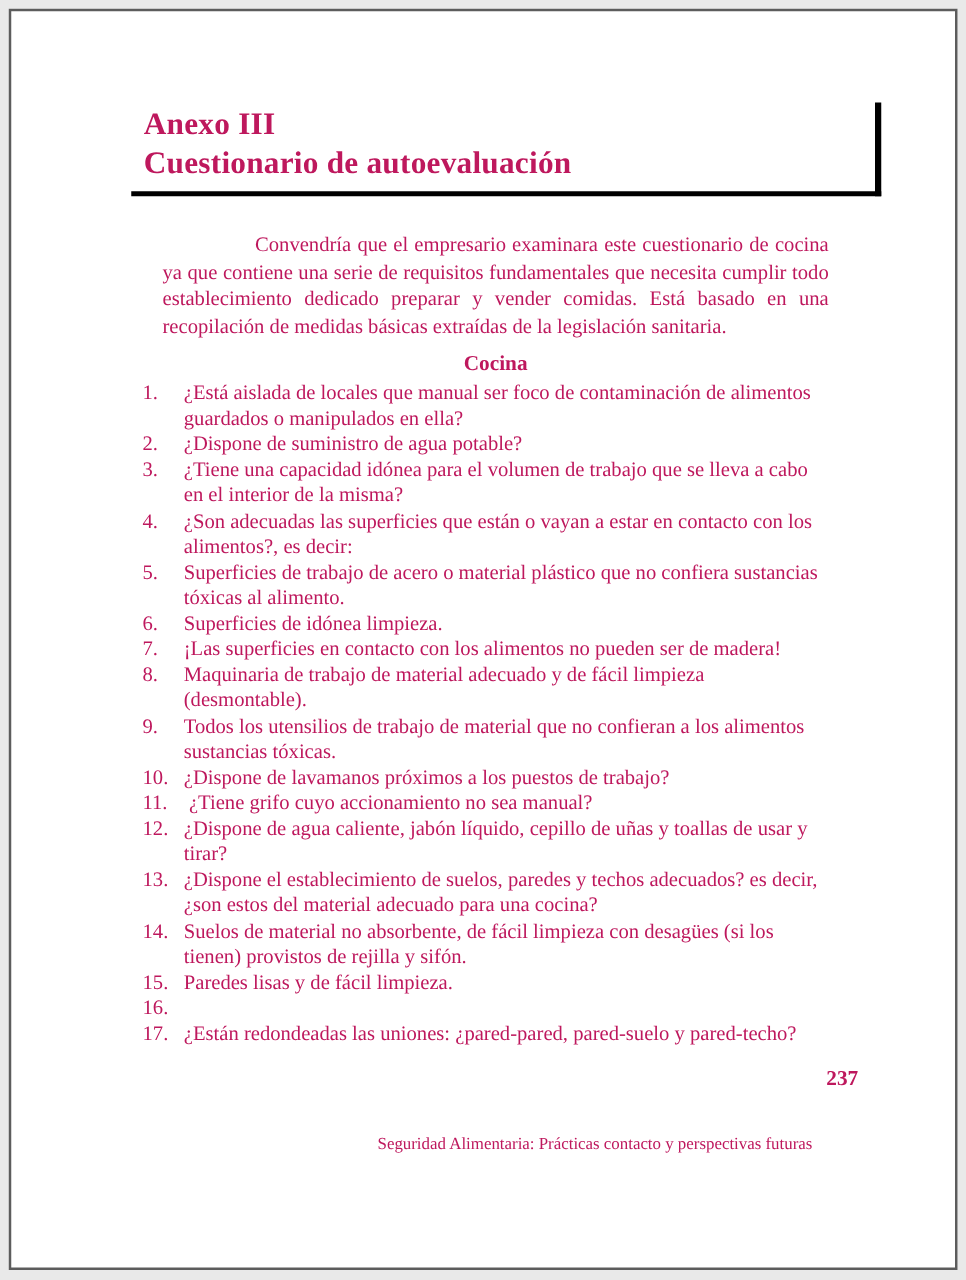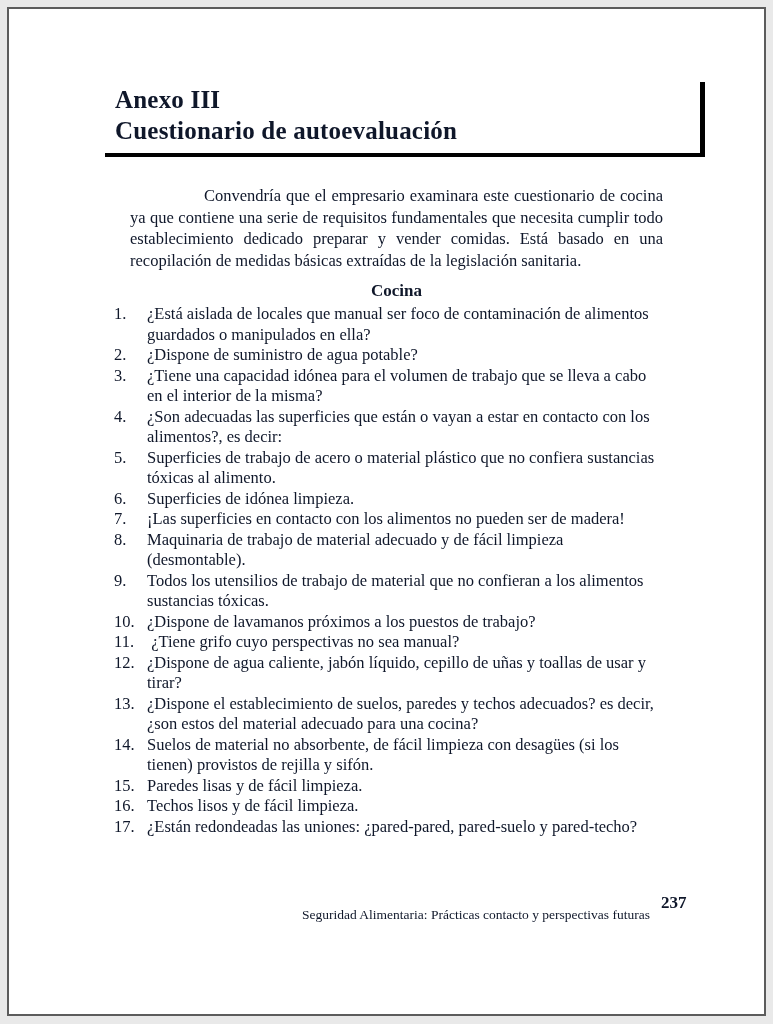--- a/index.html
+++ b/index.html
@@ -13,21 +13,21 @@
   }
   .page {
     position: absolute;
     left: 7px;
     top: 7px;
     width: 759px;
     height: 1009px;
     box-sizing: border-box;
     background: #ffffff;
     border: 2px solid #5c5c5c;
-    color: #0f172a;
+    color: #be185d;
   }
   .title-block {
     margin: 73px 0 0 96px;
     width: 600px;
     box-sizing: border-box;
     border-right: 5px solid #000000;
     border-bottom: 4px solid #000000;
     padding: 2px 0 7px 10px;
   }
   .title-line {
@@ -75,21 +75,21 @@
   }
   .footer-text {
     position: absolute;
     left: 293px;
     top: 898px;
     font-size: 13.5px;
   }
   .page-number {
     position: absolute;
     left: 652px;
-    top: 884px;
+    top: 844px;
     font-size: 17px;
     font-weight: bold;
   }
 </style>
 </head>
 <body>
 
 <div class="page">
 
   <div class="title-block">
@@ -149,21 +149,21 @@
     <span class="item-text">Todos los utensilios de trabajo de material que no confieran a los alimentos sustancias tóxicas.</span>
   </li>
 
   <li class="qrow">
     <span class="item-num">10.</span>
     <span class="item-text">¿Dispone de lavamanos próximos a los puestos de trabajo?</span>
   </li>
 
   <li class="qrow">
     <span class="item-num">11.</span>
-    <span class="item-text"> ¿Tiene grifo cuyo perspectivas no sea manual?</span>
+    <span class="item-text"> ¿Tiene grifo cuyo accionamiento no sea manual?</span>
   </li>
 
   <li class="qrow">
     <span class="item-num">12.</span>
     <span class="item-text">¿Dispone de agua caliente, jabón líquido, cepillo de uñas y toallas de usar y tirar?</span>
   </li>
 
   <li class="qrow">
     <span class="item-num">13.</span>
     <span class="item-text">¿Dispone el establecimiento de suelos, paredes y techos adecuados? es decir, ¿son estos del material adecuado para una cocina?</span>
@@ -174,21 +174,20 @@
     <span class="item-text">Suelos de material no absorbente, de fácil limpieza con desagües (si los tienen) provistos de rejilla y sifón.</span>
   </li>
 
   <li class="qrow">
     <span class="item-num">15.</span>
     <span class="item-text">Paredes lisas y de fácil limpieza.</span>
   </li>
 
   <li class="qrow">
     <span class="item-num">16.</span>
-    <span class="item-text">Techos lisos y de fácil limpieza.</span>
   </li>
 
   <li class="qrow">
     <span class="item-num">17.</span>
     <span class="item-text">¿Están redondeadas las uniones: ¿pared-pared, pared-suelo y pared-techo?</span>
   </li>
 </ol>
 
   <div class="footer-text">Seguridad Alimentaria: Prácticas contacto y perspectivas futuras</div>
   <div class="page-number">237</div>

